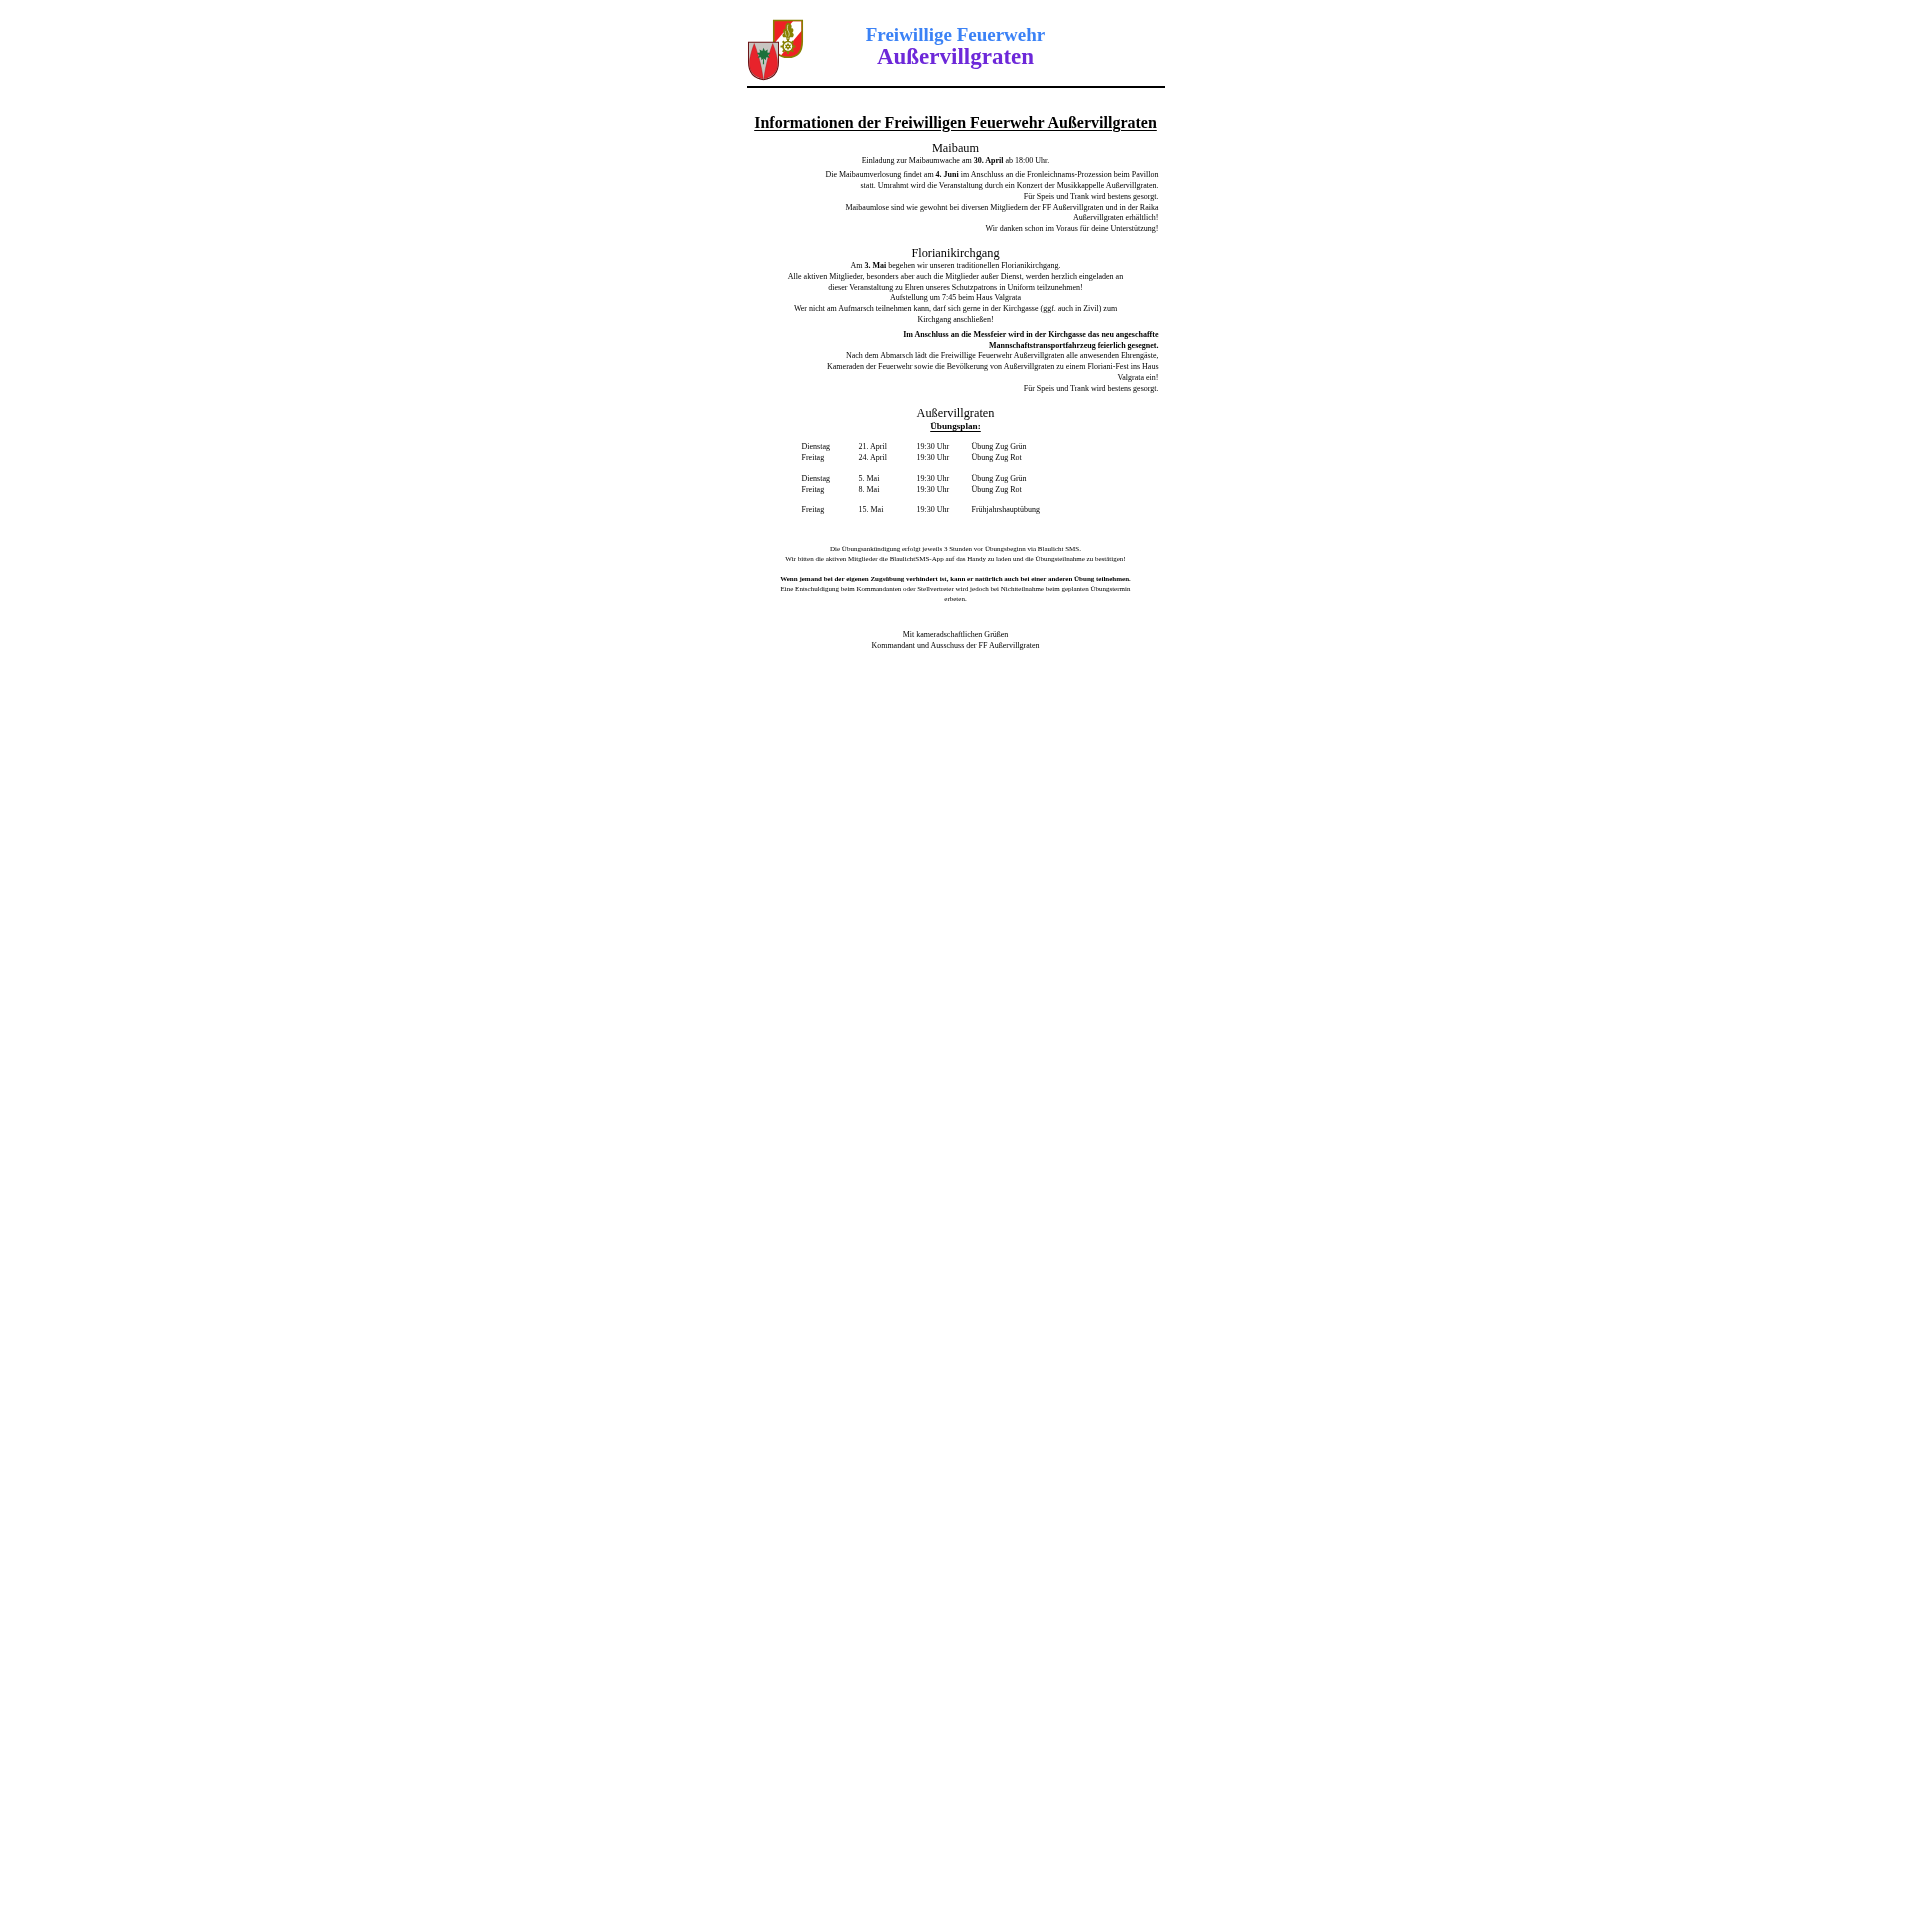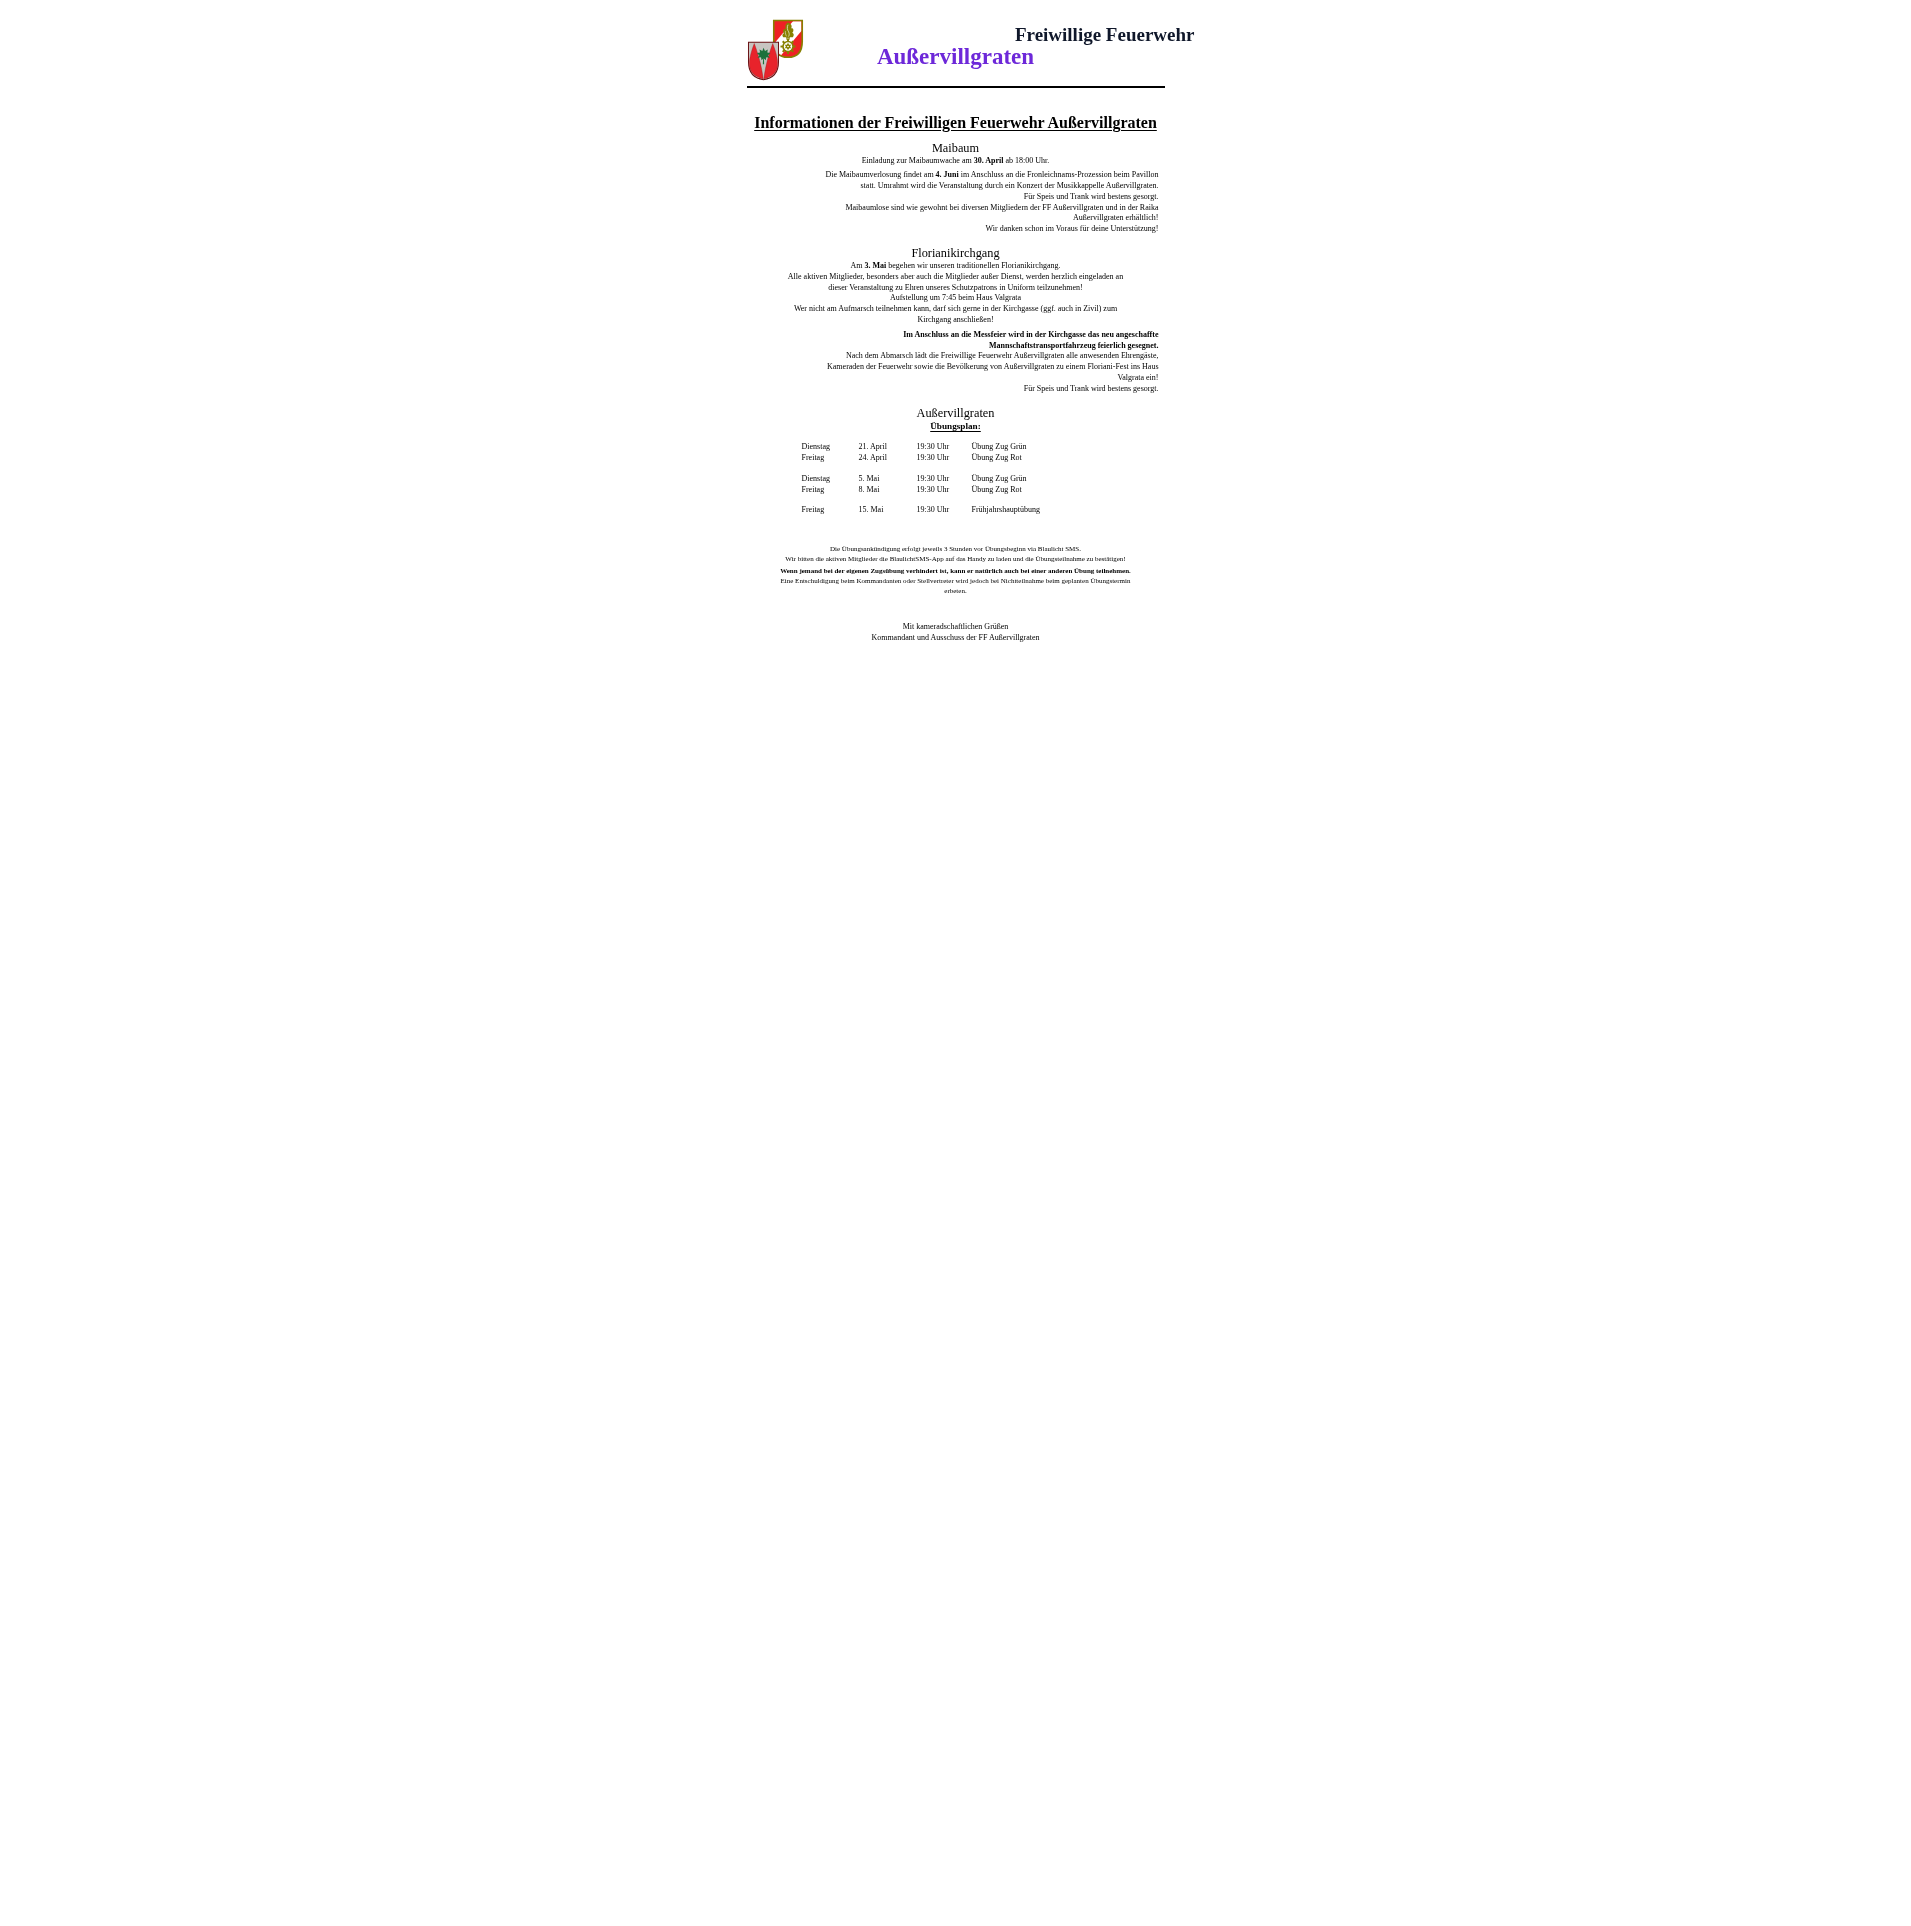--- a/index.html
+++ b/index.html
@@ -6,36 +6,36 @@
   html,body{margin:0;padding:0;background:#ffffff;}
   body{font-family:"Liberation Serif", serif;color:#000;}
   .page{position:relative;width:478px;height:676px;margin:0 auto;background:#fff;overflow:hidden;}
 
   
   .header{position:relative;height:86px;}
   .logo{position:absolute;}
   .logo.back{left:55px;top:19px;width:32px;height:40px;}
   .logo.front{left:30px;top:41px;width:33px;height:40px;}
   .titles{position:absolute;left:0;right:0;top:24px;text-align:center;}
-  .title1{font-size:19px;font-weight:bold;color:#0f172a;line-height:22.3px;white-space:nowrap;text-align:right;}
+  .title1{font-size:19px;font-weight:bold;color:#3b82f6;line-height:22.3px;white-space:nowrap;}
   .title2{font-size:23px;font-weight:bold;color:#6d28d9;line-height:22.3px;white-space:nowrap;}
   .rule{border:none;height:1.5px;background:#000;margin:0 30px;}
 
   
   .content{padding:0 36px;text-align:center;}
   .main-heading{margin-top:28px;font-size:16px;font-weight:bold;line-height:14px;
                 text-decoration:underline;text-decoration-thickness:1.2px;text-underline-offset:2.3px;}
   .h2{font-size:12.3px;font-weight:normal;line-height:16px;margin-top:10px;}
   .sub-heading{font-size:9.2px;font-weight:bold;line-height:11.6px;
                text-decoration:underline;text-decoration-thickness:1.2px;text-underline-offset:1.9px;}
   .para{font-size:8px;line-height:10.8px;}
   .para.mt{margin-top:4px;text-align:right;}
   .line{white-space:nowrap;}
   .notes{font-size:7px;line-height:10px;margin-top:28px;}
-  .attendance{font-size:7px;line-height:10px;margin-top:2px;}
+  .attendance{font-size:7px;line-height:10px;margin-top:10px;}
   .closing{font-size:8px;line-height:10.4px;margin-top:26px;}
 
   
   table.schedule{margin:10px 0 0 49px;border-collapse:collapse;text-align:left;}
   table.schedule td{font-size:8px;line-height:10.8px;padding:0;font-weight:normal;}
   table.schedule td.spacer{height:10px;font-size:3.9px;line-height:10px;}
   col.c1{width:57px;} col.c2{width:58px;} col.c3{width:55px;}
 </style>
 </head>
 <body>

